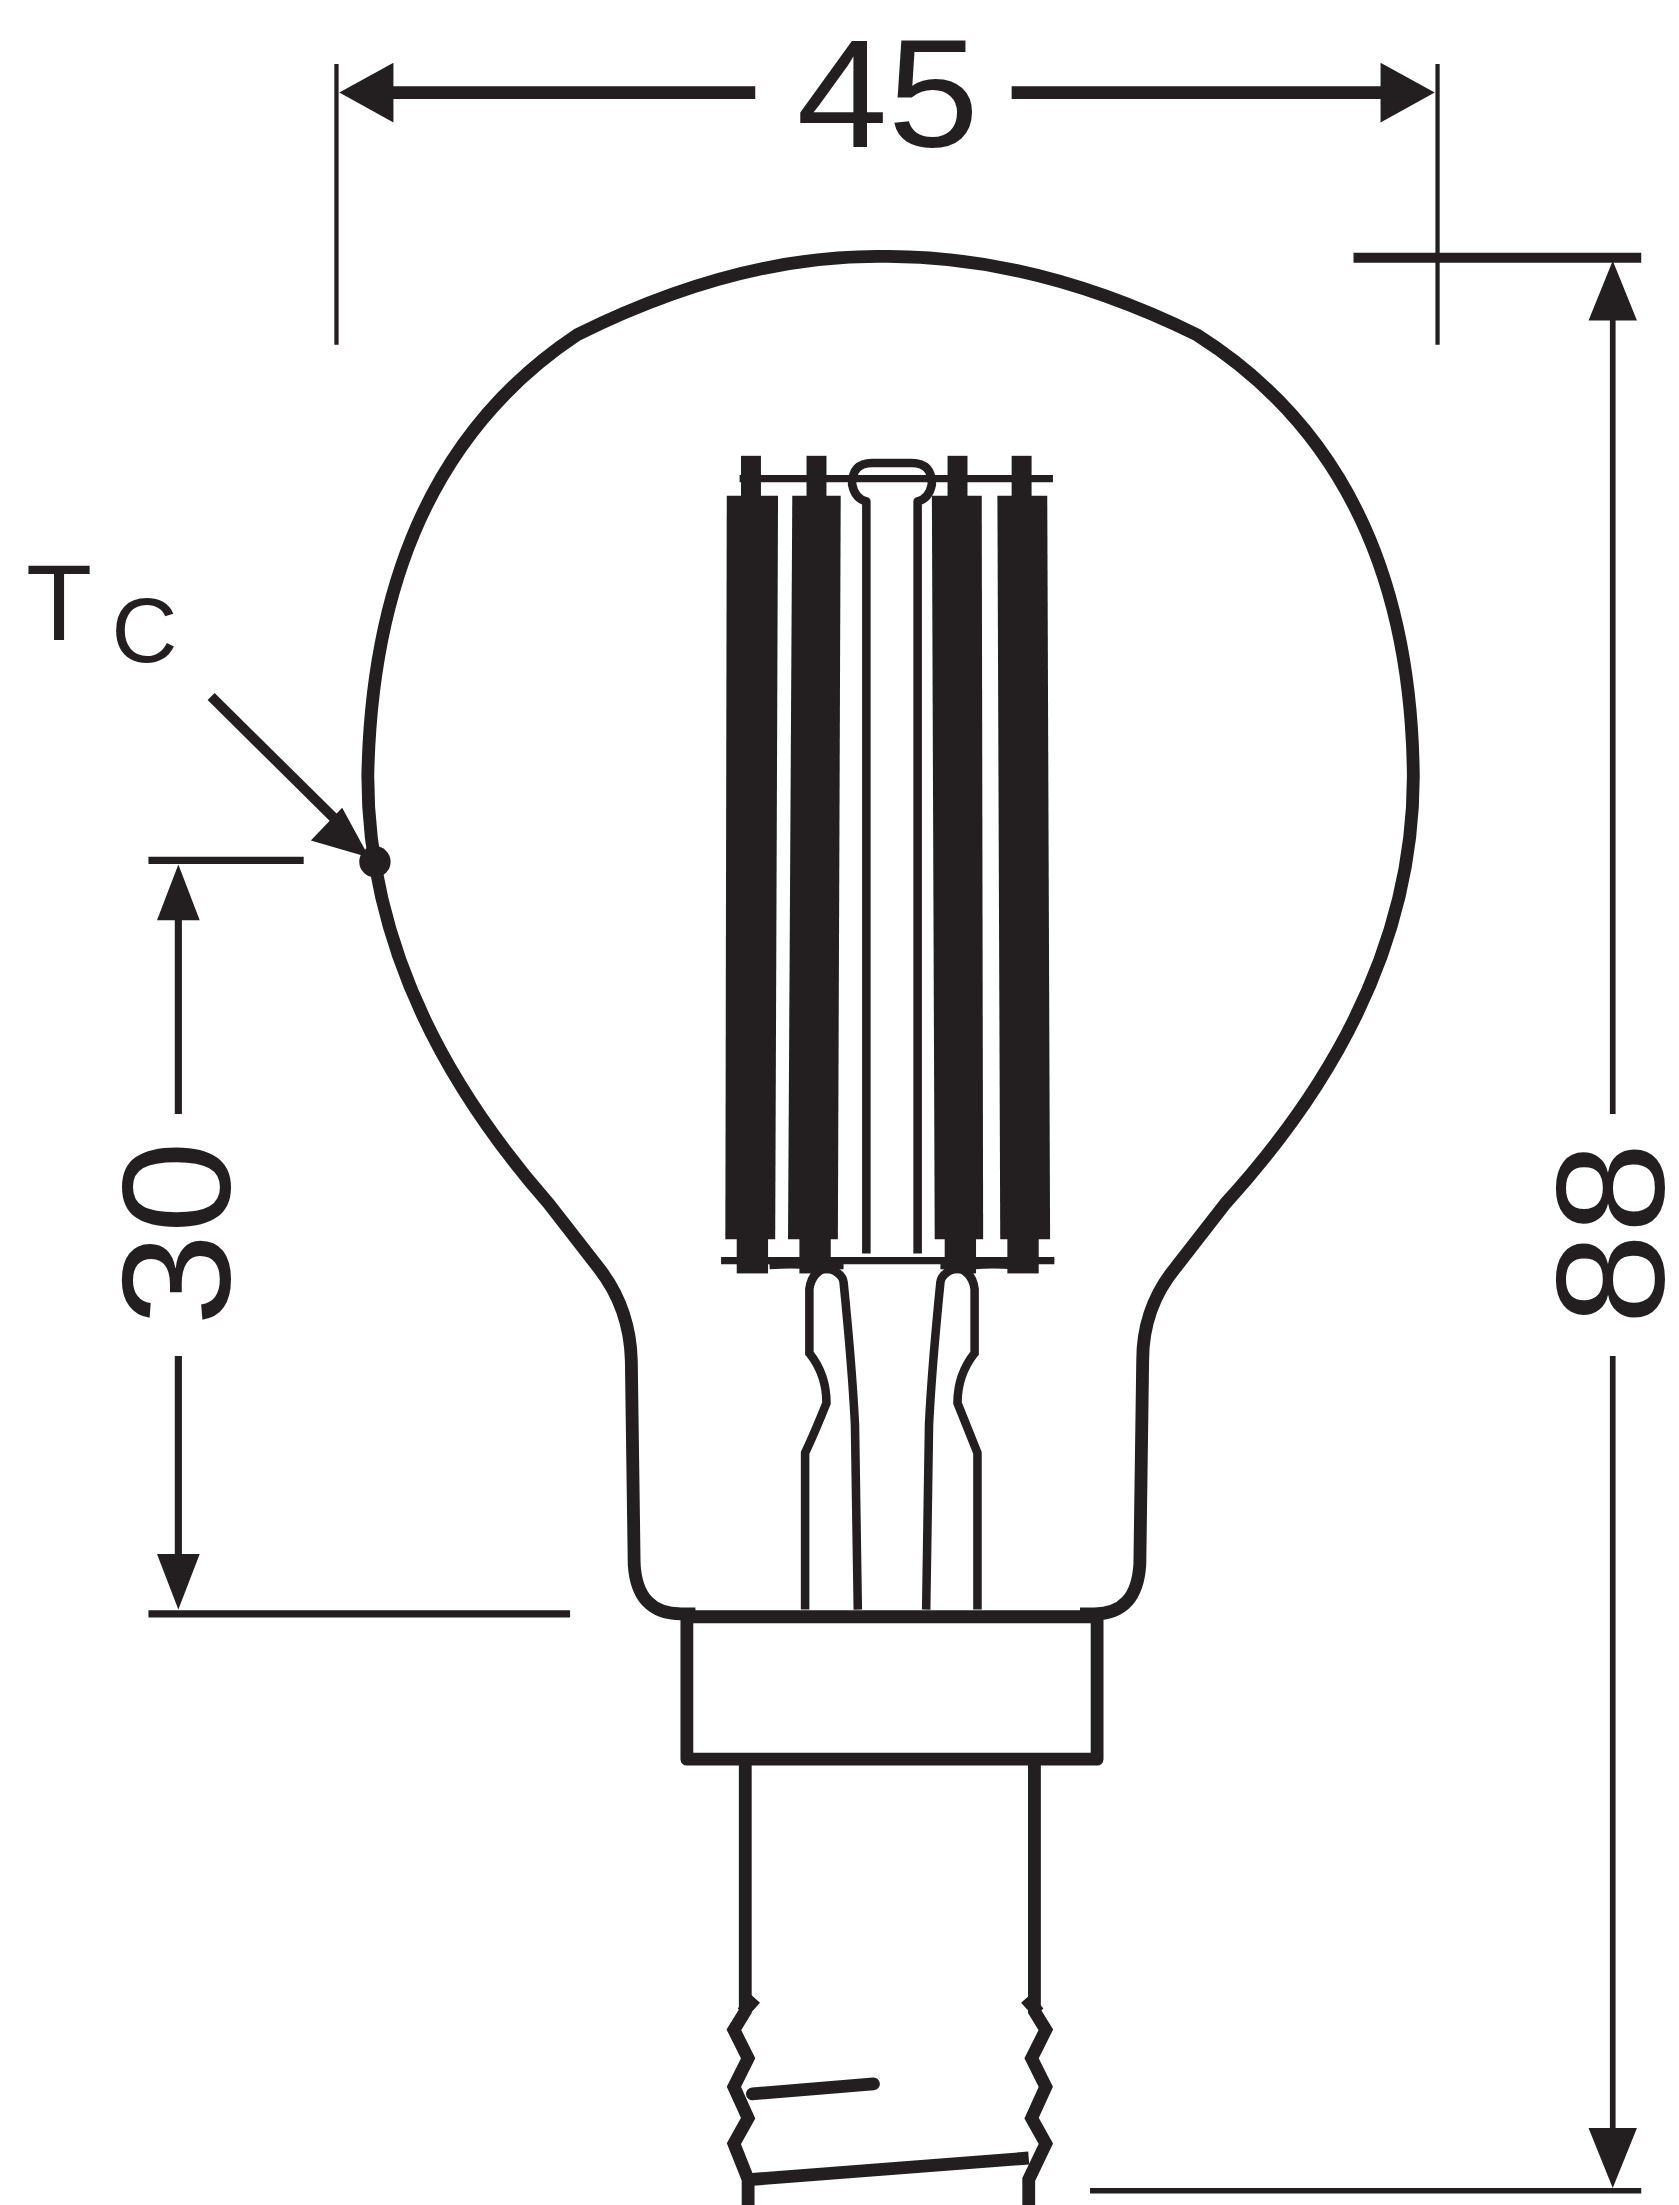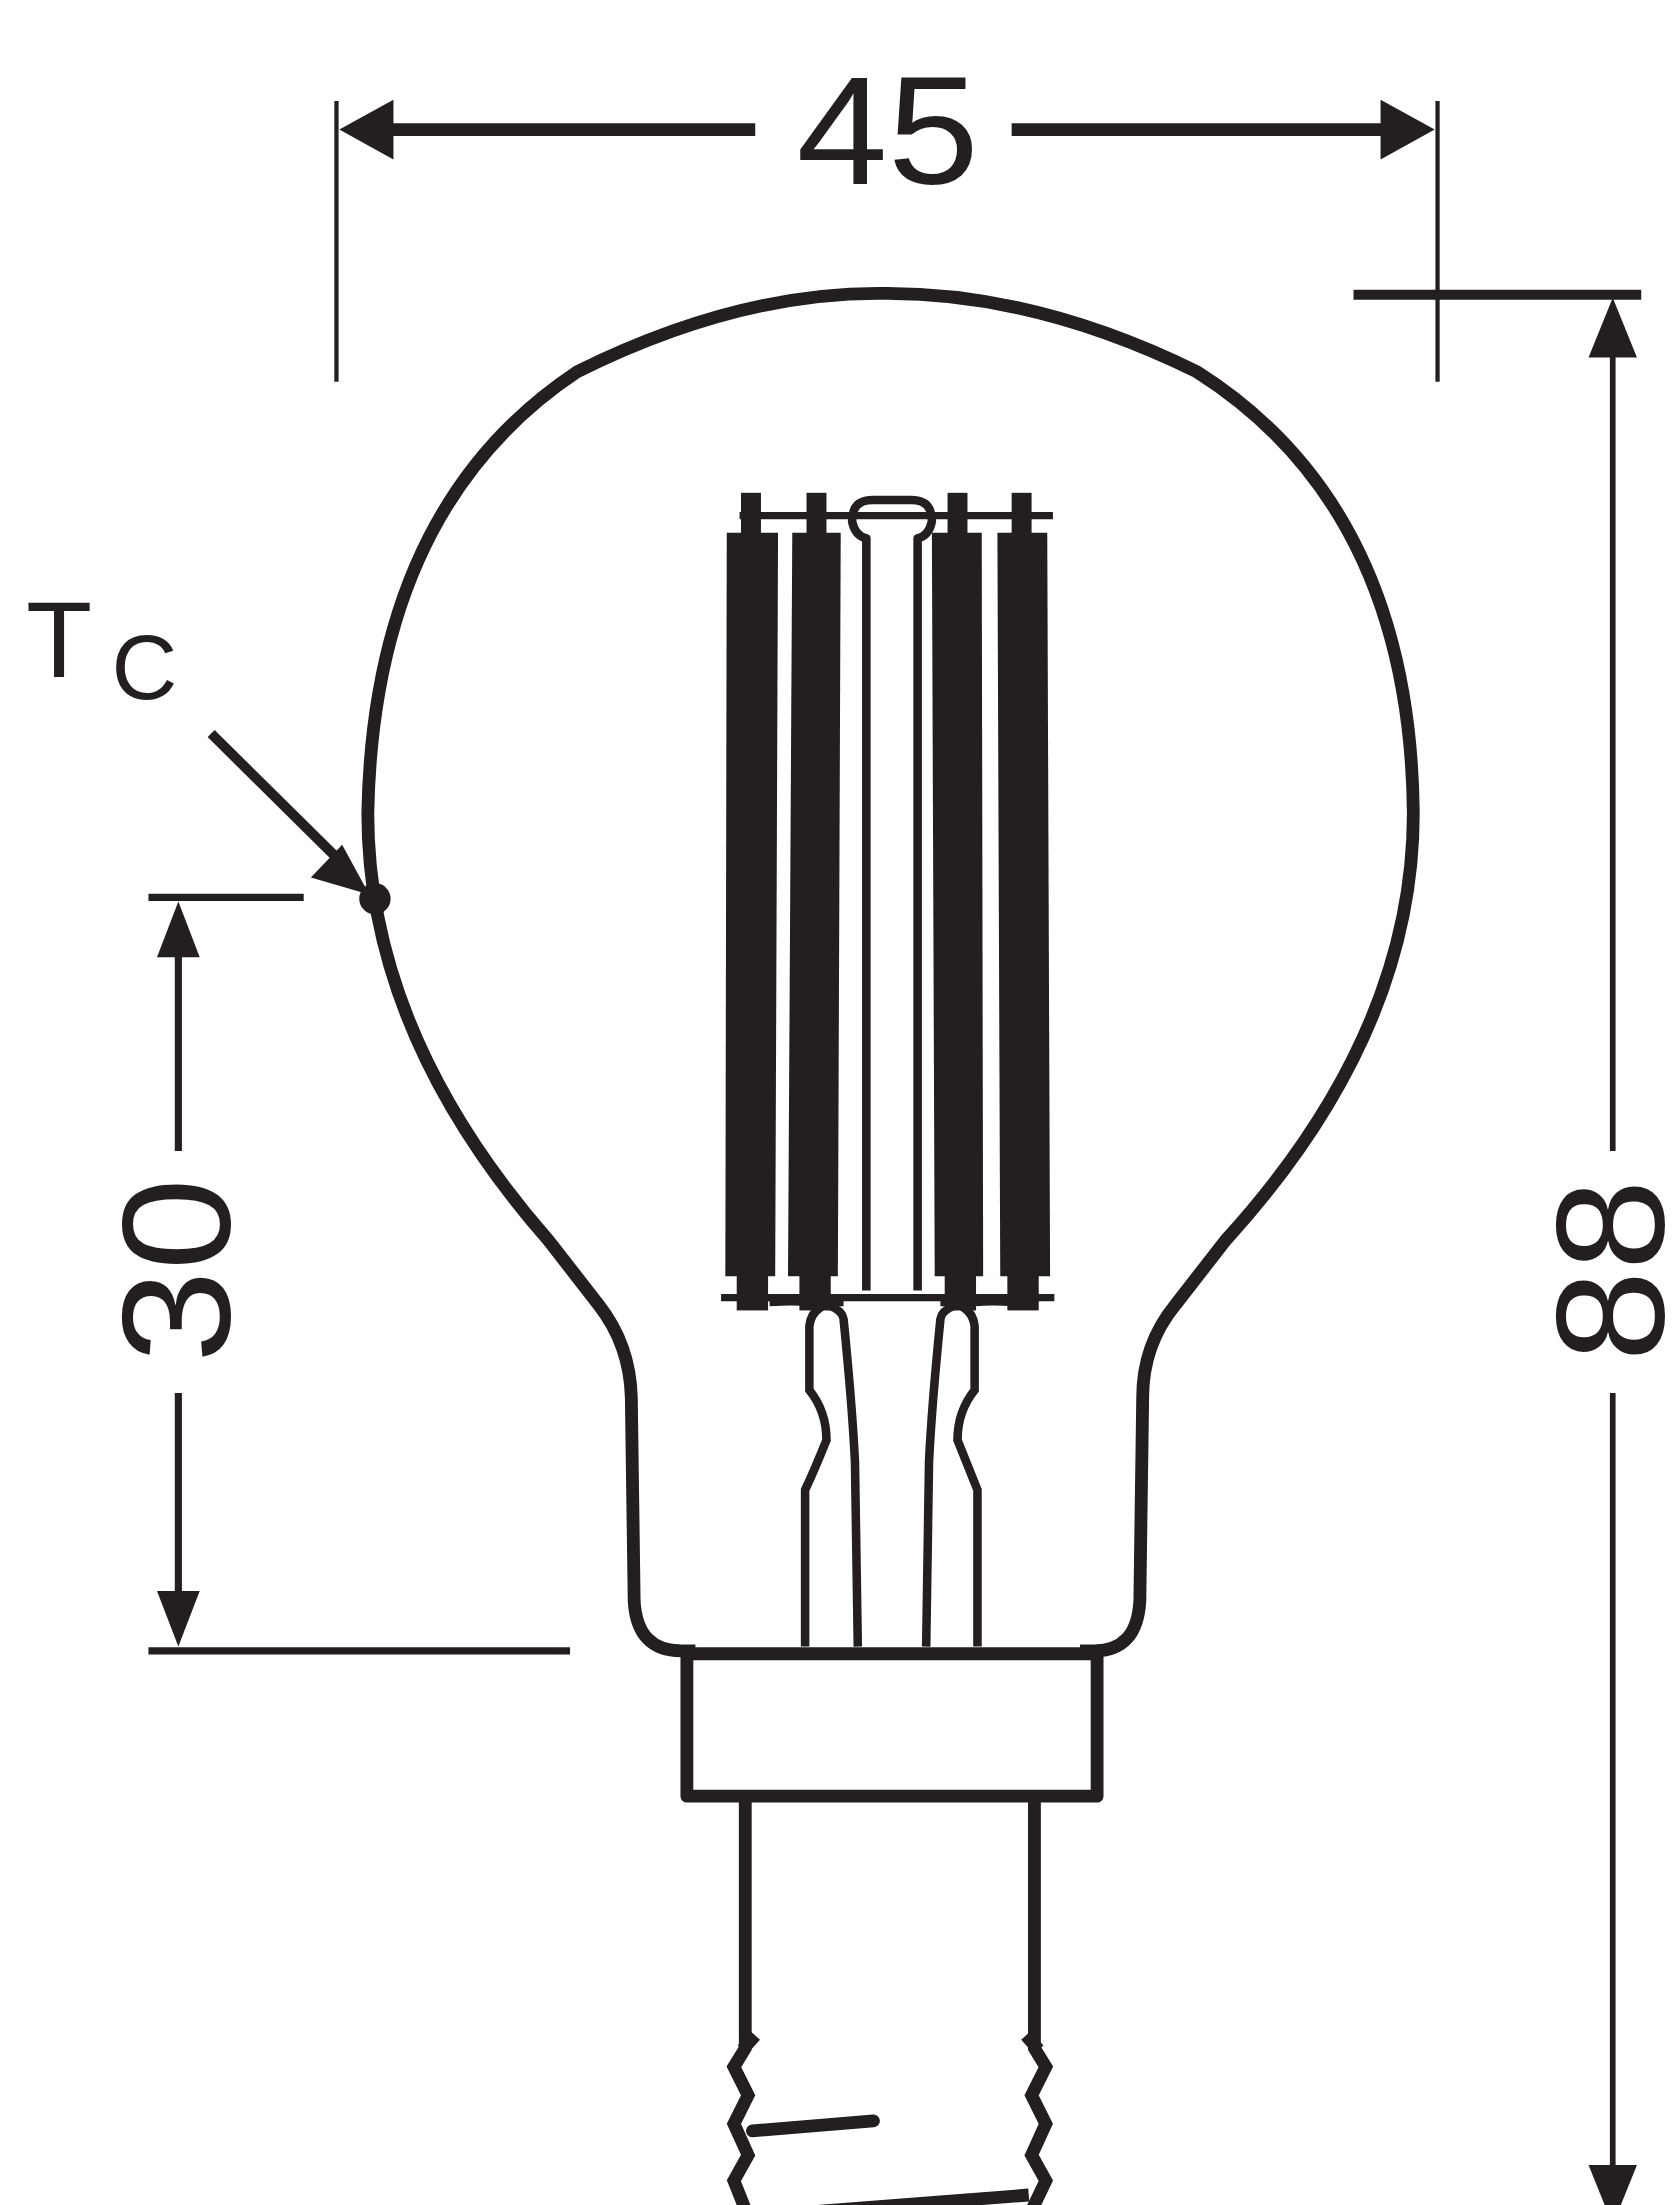--- a/index.html
+++ b/index.html
@@ -1,17 +1,17 @@
 <!DOCTYPE html>
 <html style="font-size:11.8px"><head>
 <meta charset="utf-8">
 <style>
   html, body { margin:0; padding:0; background:#ffffff; }
   body { width:1680px; height:2205px; overflow:hidden; }
-  #canvas { position:absolute; left:0; top:0; width:1680px; height:1558px;margin-top:37px; }
+  #canvas { position:absolute; left:0; top:0; width:1680px; height:1558px; }
   svg { display:block; }
   .lbl { font-family:"Liberation Sans", sans-serif; fill:#231f20; }
   .stroke { stroke:#231f20; fill:none; }
   .fill { fill:#231f20; }
 </style>
 </head>
 <body>
 
 <div id="canvas">
 <svg width="1680" height="2205" viewBox="0 0 1179 1548" xmlns="http://www.w3.org/2000/svg">

